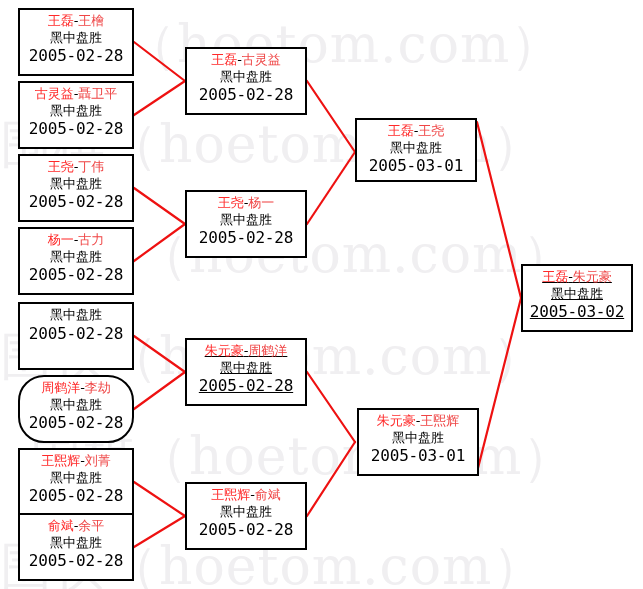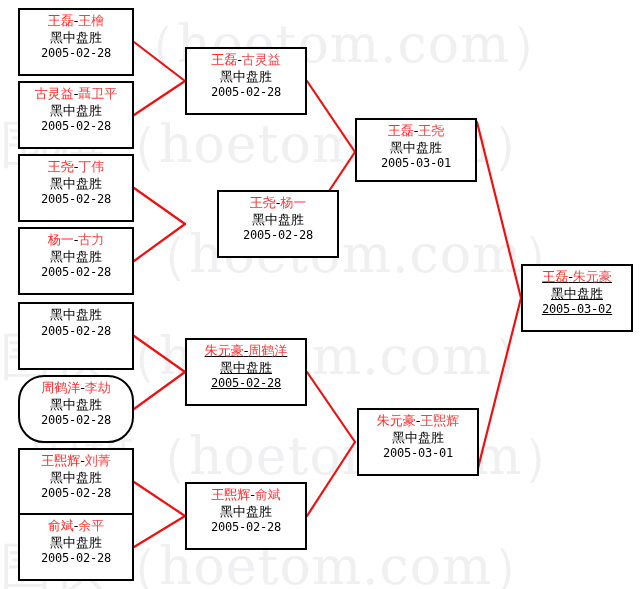--- a/index.html
+++ b/index.html
@@ -44,21 +44,21 @@
     font-family:"DejaVu Sans","Liberation Sans",sans-serif;
   }
   .match .players{white-space:nowrap;}
   .match .winner{color:#ff2a2a;}
   .match .dash{color:#000;}
   .match .loser{color:#ef4444;}
   .match .result{white-space:nowrap;}
   .match .date{
     white-space:nowrap;
     font-family:"DejaVu Sans Mono","Liberation Mono",monospace;
-    font-size:12px;
+    font-size:16px;
     letter-spacing:-0.2px;
   }
 </style>
 </head>
 <body>
 
 <div id="stage">
 
   <div id="watermark">
       <div class="wm-line" style="left: 18px; top: 18px; color: rgb(240, 239, 241);">围棋（hoetom.com）</div>
@@ -124,21 +124,21 @@
       <div class="match" style="left: 18px; top: 513px; width: 116px; height: 68px; border-color: rgb(0, 0, 0);">
         <div class="players"><span class="winner" style="color: rgb(255, 42, 42);">俞斌</span><span class="dash">-</span><span class="loser">余平</span></div>
         <div class="result">黑中盘胜</div>
         <div class="date">2005-02-28</div>
       </div>
       <div class="match" style="left: 185px; top: 47px; width: 122px; height: 68px; border-color: rgb(0, 0, 0);">
         <div class="players"><span class="winner" style="color: rgb(255, 42, 42);">王磊</span><span class="dash">-</span><span class="loser">古灵益</span></div>
         <div class="result">黑中盘胜</div>
         <div class="date">2005-02-28</div>
       </div>
-      <div class="match" style="left: 185px; top: 190px; width: 122px; height: 68px; border-color: rgb(0, 0, 0); margin-left: 32px;">
+      <div class="match" style="left: 185px; top: 190px; width: 122px; height: 68px; border-color: rgb(0, 0, 0);">
         <div class="players"><span class="winner" style="color: rgb(255, 42, 42);">王尧</span><span class="dash">-</span><span class="loser">杨一</span></div>
         <div class="result">黑中盘胜</div>
         <div class="date">2005-02-28</div>
       </div>
       <div class="match" style="left: 185px; top: 338px; width: 122px; height: 68px; border-color: rgb(0, 0, 0); text-decoration: underline;">
         <div class="players"><span class="winner" style="color: rgb(255, 42, 42);">朱元豪</span><span class="dash">-</span><span class="loser">周鹤洋</span></div>
         <div class="result">黑中盘胜</div>
         <div class="date">2005-02-28</div>
       </div>
       <div class="match" style="left: 185px; top: 482px; width: 122px; height: 68px; border-color: rgb(0, 0, 0);">

